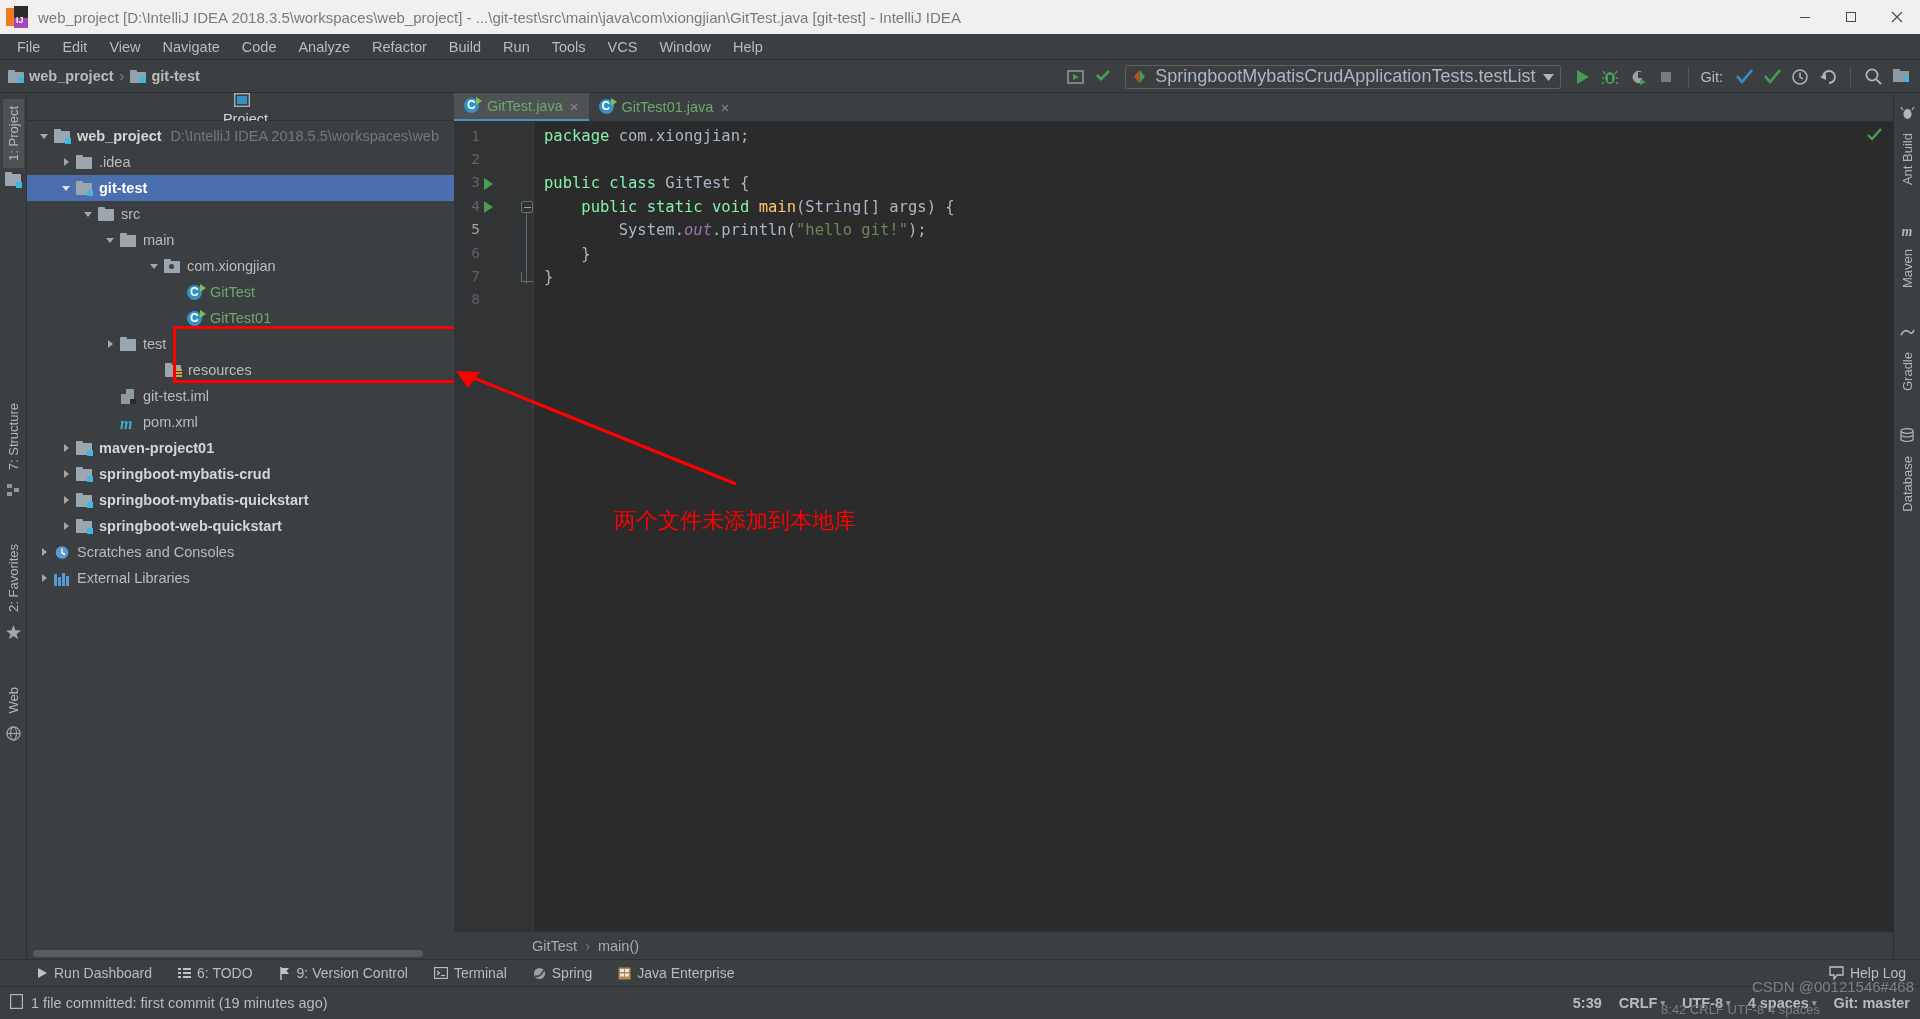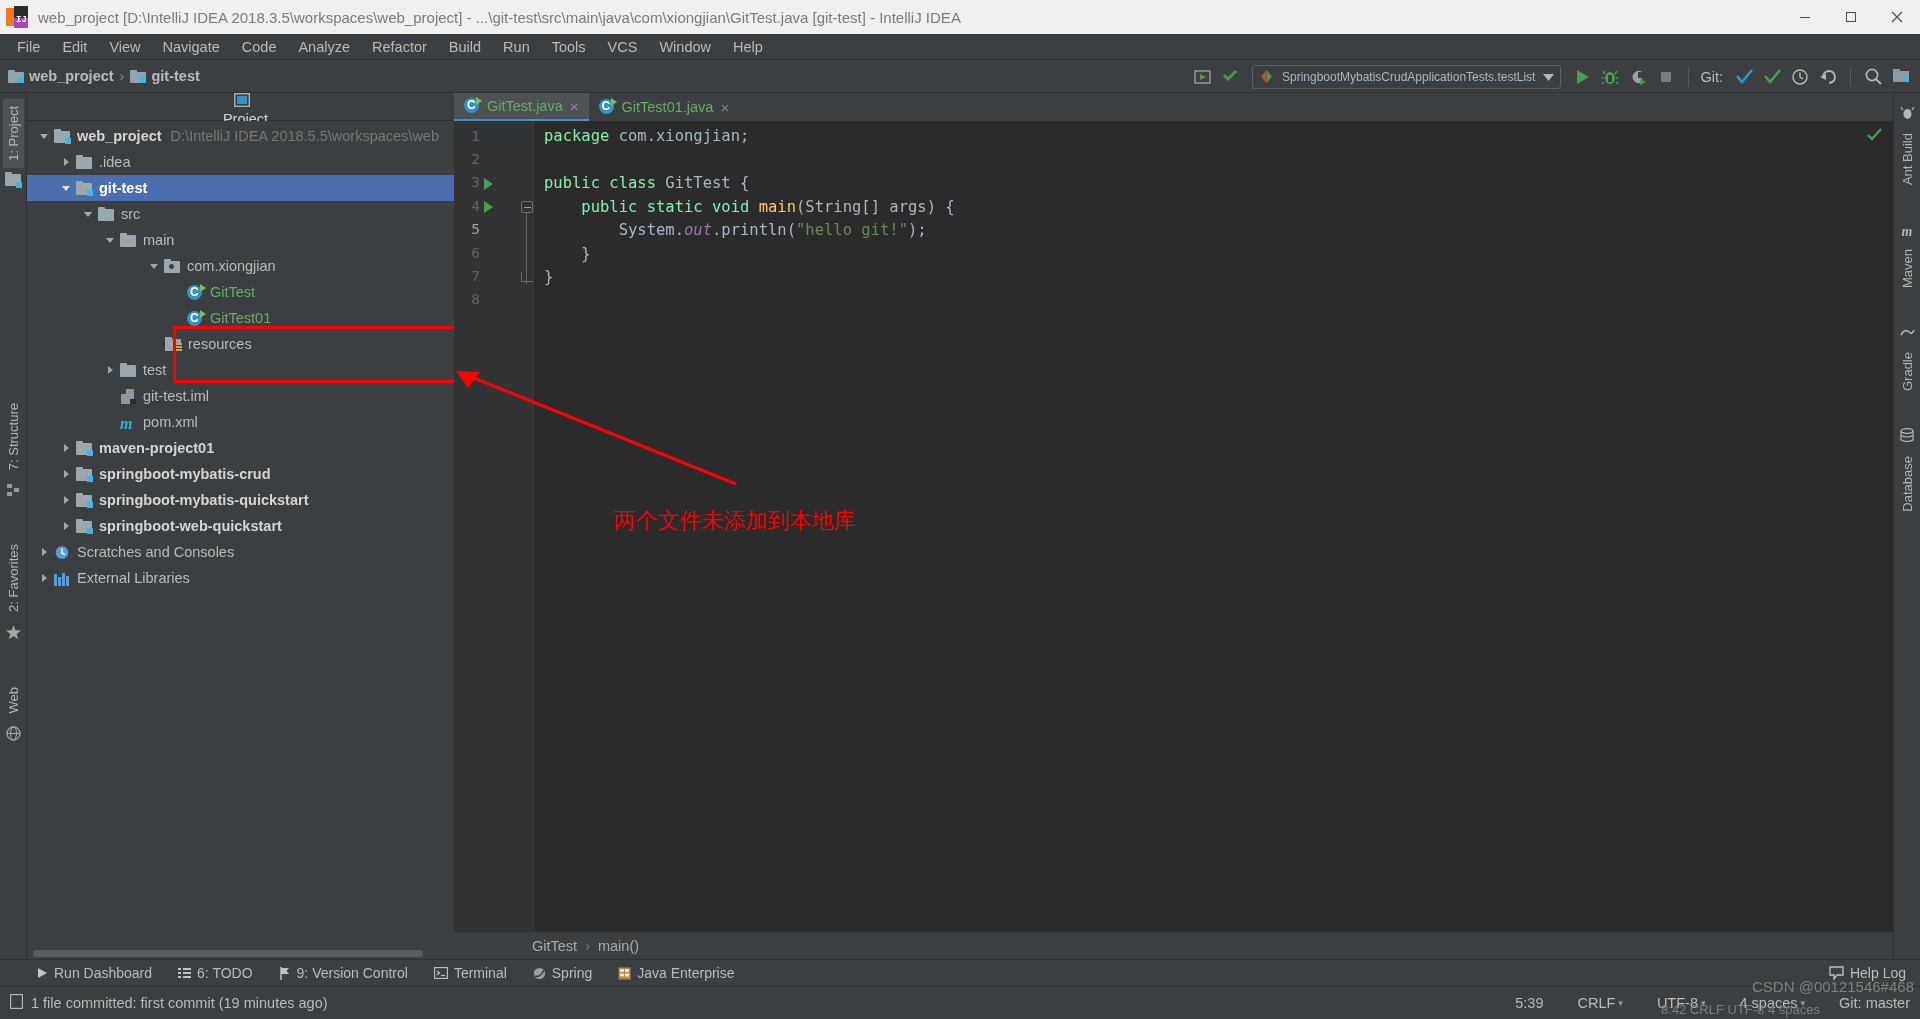--- a/index.html
+++ b/index.html
@@ -13,21 +13,21 @@
 
   
   .titlebar {
     height: 34px; background: #f1f0ee; display: flex; align-items: center;
     position: relative;
   }
   .tb-icon { width: 22px; height: 22px; margin-left: 6px; position: relative; flex: none; }
   .tb-icon .sq1 { position: absolute; left: 0; top: 2px; width: 11px; height: 18px; background: #f07a21; }
   .tb-icon .sq2 { position: absolute; left: 8px; top: 0; width: 14px; height: 14px; background: #2b2b2b; }
   .tb-icon .sq3 { position: absolute; left: 8px; top: 12px; width: 14px; height: 10px; background: #a347ba; }
-  .tb-icon .ij { position: absolute; left: 10px; top: 9px; font-size: 9px; color: #fff; font-weight: bold; font-family: Liberation Mono, monospace; }
+  .tb-icon .ij { position: absolute; left: 10px; top: 9px; font-size: 9px; color: #fff; font-weight: bold; font-family: Liberation Sans, sans-serif; }
   .tb-title {
     margin-left: 10px; font-size: 15px; color: #7a7a78; white-space: nowrap;
   }
   .wincontrols { position: absolute; right: 0; top: 0; height: 34px; display: flex; }
   .wc { width: 46px; height: 34px; display: flex; align-items: center; justify-content: center; color: #4a4a4a; }
   .wc svg { display:block; }
 
   
   .menubar {
     height: 26px; background: #3c3f41; display: flex; align-items: center;
@@ -48,21 +48,21 @@
   .modfolder { width: 16px; height: 13px; position: relative; margin-right: 5px; flex: none; }
   .modfolder .body { position: absolute; left:0; top: 2px; width: 16px; height: 11px; background: #90a4ae; border-radius: 1px; }
   .modfolder .tab { position: absolute; left:0; top: 0; width: 7px; height: 3px; background: #90a4ae; border-radius: 1px 1px 0 0;}
 
   .tb-right { position: absolute; right: 6px; top: 0; height: 33px; display: flex; align-items: center; gap: 2px; }
   .tb-btn { width: 26px; height: 26px; display: flex; align-items: center; justify-content: center; border-radius: 3px; }
   .runconfig {
     display: flex; align-items: center; height: 24px; border: 1px solid #5e6060;
     border-radius: 3px; padding: 0 6px 0 6px; margin: 0 6px; background: #3c3f41;
   }
-  .runconfig .label { font-size: 12px; color: #a9b7c6; margin: 0 8px; white-space: nowrap; }
+  .runconfig .label { font-size: 18px; color: #a9b7c6; margin: 0 8px; white-space: nowrap; }
   .vsep { width: 1px; height: 20px; background: #555858; margin: 0 7px; }
   .gitlabel { font-size: 14.5px; color: #bbbbbb; margin: 0 6px 0 2px; }
 
   
   .main { position: absolute; left: 0; top: 93px; right: 0; bottom: 60px; display: flex; }
 
   
   .leftstrip {
     width: 27px; background: #3c3f41; border-right: 1px solid #2e3133;
     display: flex; flex-direction: column; align-items: center; padding-top: 6px;
@@ -166,21 +166,21 @@
     border-top: 1px solid #2e3133;
   }
   .tw { display: flex; align-items: center; gap: 6px; font-size: 14px; color: #bbbbbb; white-space: nowrap; }
   .eventlog { margin-left: auto; margin-right: 14px; display: flex; align-items: center; gap: 6px; font-size: 14px; color: #bbbbbb; }
 
   .statusbar {
     position: absolute; left: 0; right: 0; bottom: 0; height: 33px; background: #3c3f41;
     display: flex; align-items: center; padding-left: 10px; border-top: 1px solid #2e3133;
     font-size: 14.5px; color: #bbbbbb;
   }
-  .sb-right { margin-left: auto; display: flex; align-items: flex-end; gap: 34px; margin-right: 10px; }
+  .sb-right { margin-left: auto; display: flex; align-items: flex-end; gap: 17px; margin-right: 10px; font-weight: bold; }
   .sb-item { display: flex; align-items: center; gap: 3px; white-space: nowrap; }
   .sb-caret { font-size: 9px; color: #9a9a9a; }
   .watermark {
     position: absolute; right: 6px; bottom: 24px; font-size: 15px; color: #8c8c8c;
     font-family: "Liberation Sans", sans-serif; opacity: .85;
   }
   .watermark2 {
     position: absolute; right: 100px; bottom: 2px; font-size: 13px; color: #7d7d7d;
   }
 </style>
@@ -494,36 +494,36 @@
 
       <div class="row" style="padding-left:160px">
         <span class="ic cls-ic">
           <span class="cls-circle"></span>
             <span class="cls-c">C</span>
             <span class="cls-arrow"></span>
         </span>
         <span class="txt green">GitTest01</span>
       </div>
 
+      <div class="row" style="padding-left:76px">
+        <span class="arrow"><svg width="14" height="14" viewBox="0 0 14 14">
+              <polygon points="5,3 10,7 5,11" fill="#a6a6a6"></polygon>
+            </svg></span>
+        <span class="ic">
+            <span class="folder tabtop"></span>
+          </span>
+        <span class="txt">test</span>
+      </div>
+
       <div class="row" style="padding-left:138px">
         <span class="ic">
             <span class="folder tabtop"></span>
             <span class="res-lines"></span>
           </span>
         <span class="txt">resources</span>
-      </div>
-
-      <div class="row" style="padding-left:76px">
-        <span class="arrow"><svg width="14" height="14" viewBox="0 0 14 14">
-              <polygon points="5,3 10,7 5,11" fill="#a6a6a6"></polygon>
-            </svg></span>
-        <span class="ic">
-            <span class="folder tabtop"></span>
-          </span>
-        <span class="txt">test</span>
       </div>
 
       <div class="row" style="padding-left:93px">
         <span class="ic">
             <span class="iml-ic"></span>
             <span class="iml-corner"></span>
             <span class="iml-sq"></span>
           </span>
         <span class="txt">git-test.iml</span>
       </div>

